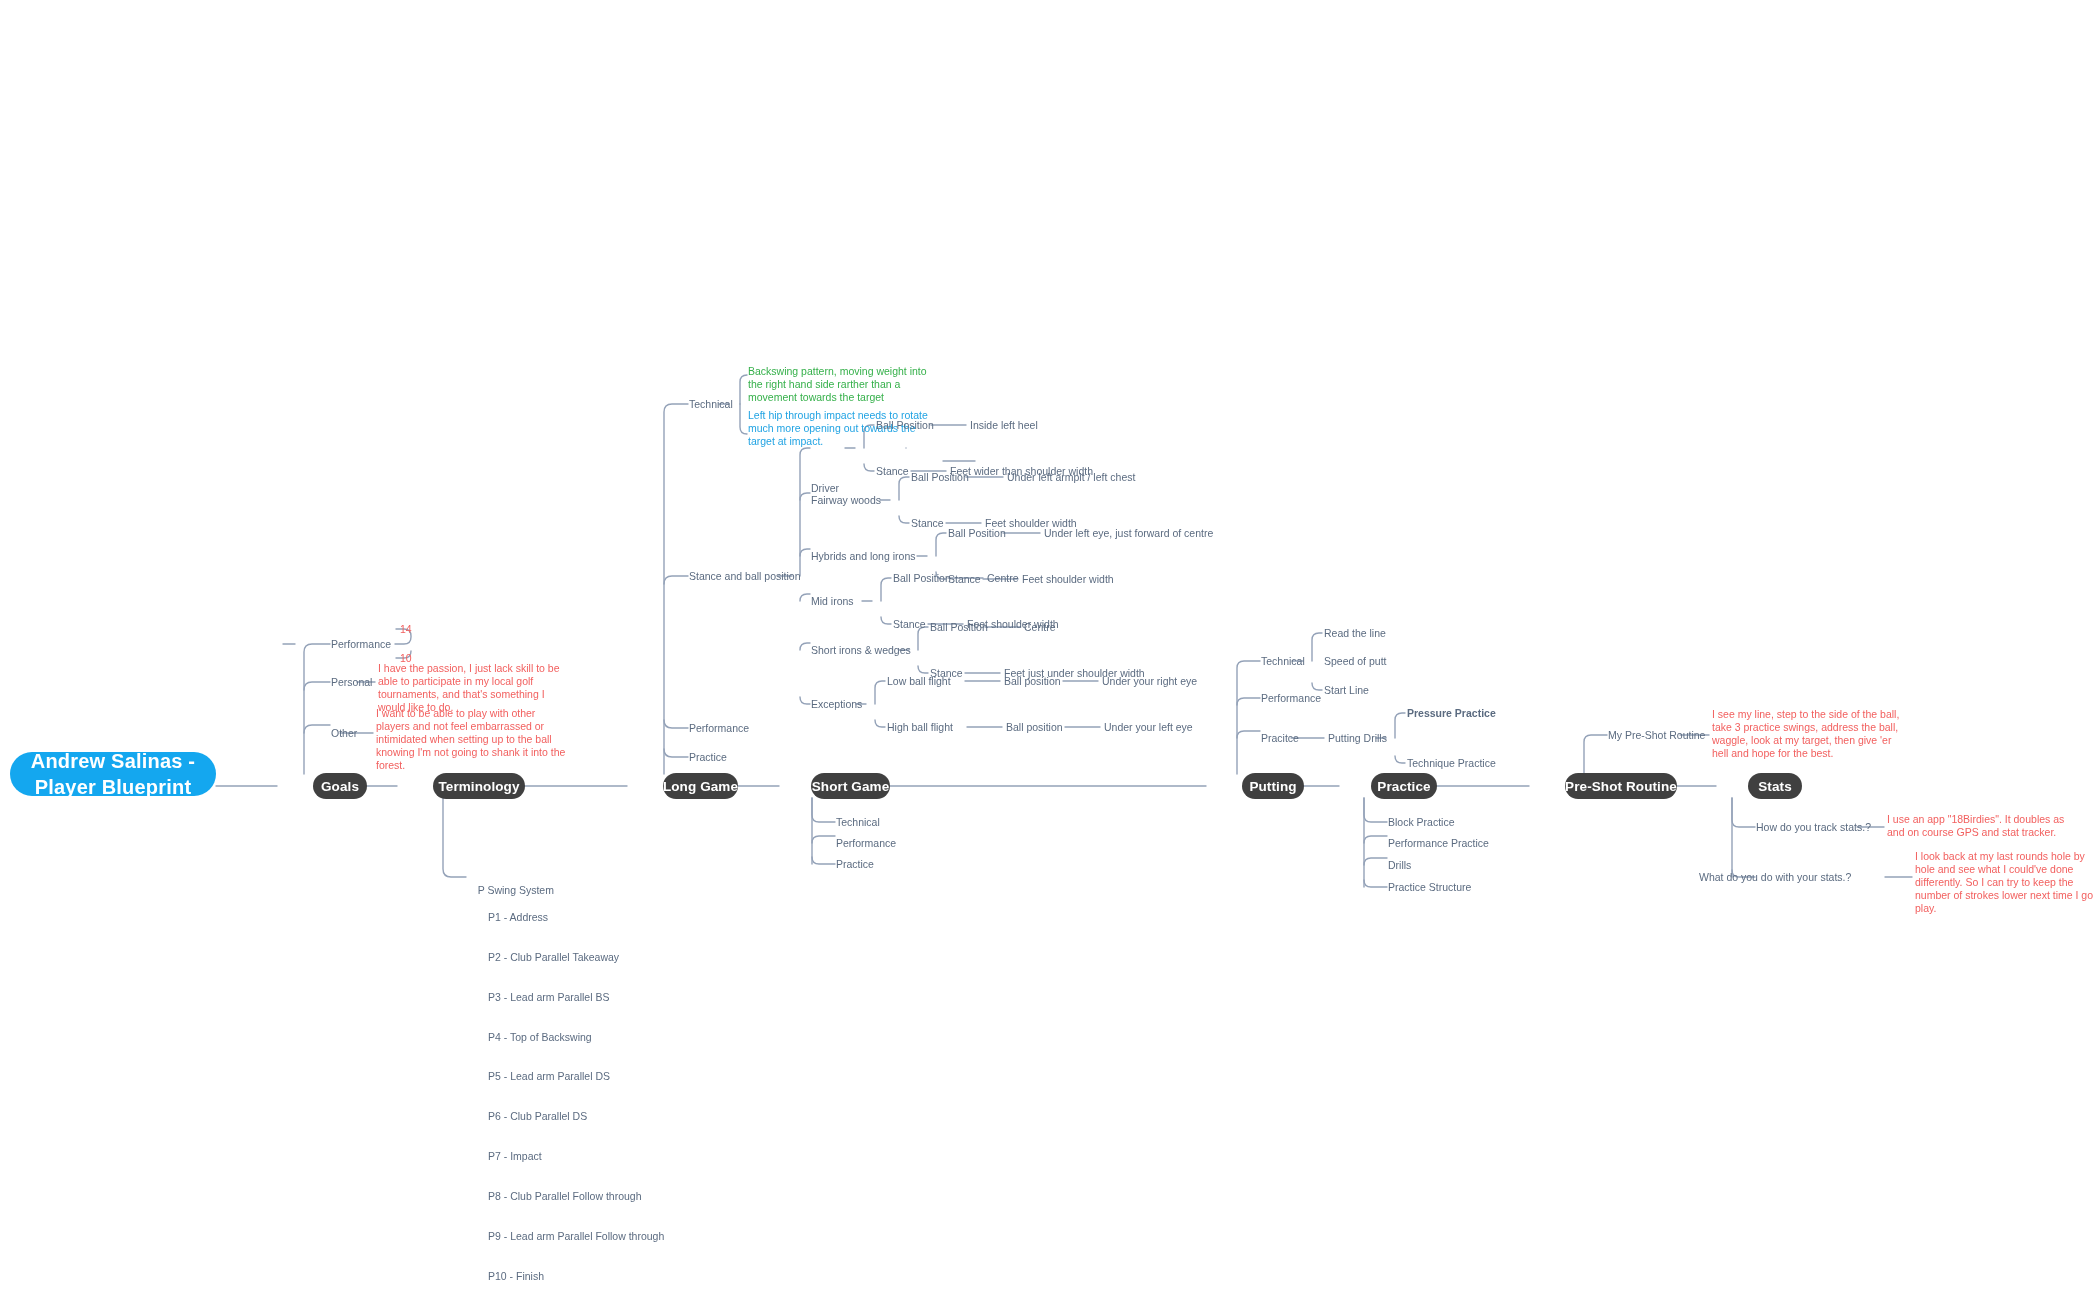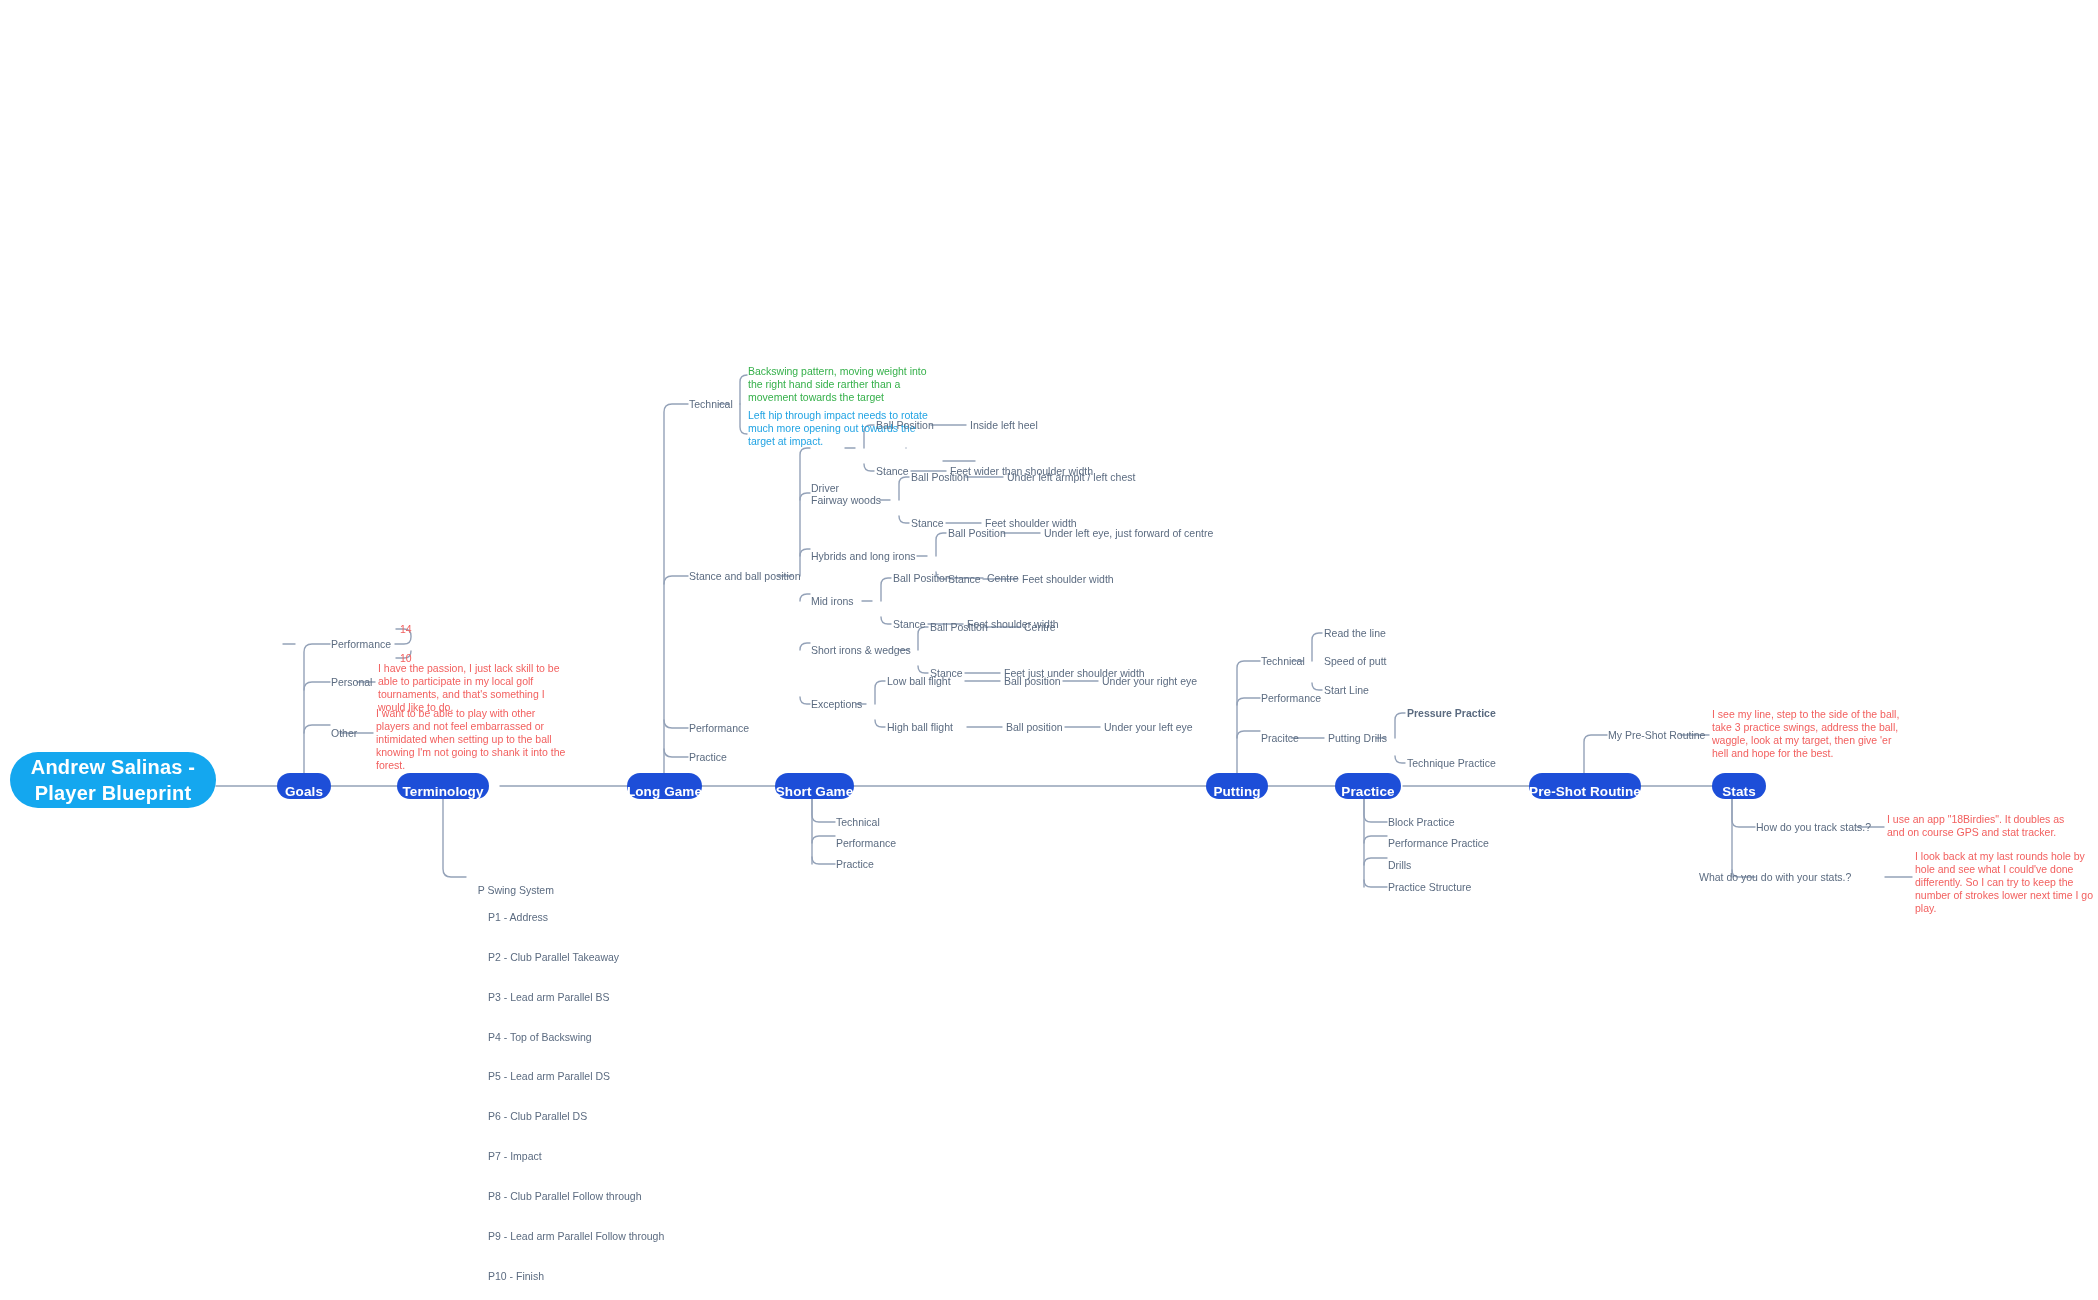--- a/index.html
+++ b/index.html
@@ -43,34 +43,35 @@
     line-height: 26px;
     text-align: center;
     display: flex;
     align-items: center;
     justify-content: center;
     letter-spacing: 0.2px;
     padding: 4px 10px;
   }
   
   .main-node {
-    background: #1d4ed8;
+    background: #404040;
     border-radius: 17px;
     color: #ffffff;
     font-weight: bold;
     font-size: 13.5px;
     line-height: 15px;
     text-align: center;
     display: flex;
-    align-items: flex-end;
+    align-items: center;
     justify-content: center;
     height: 26px;
     letter-spacing: 0.1px;
     white-space: nowrap;
     padding: 0 12px;
+    margin-left: 36px;
   }
   
   .leaf {
     position: absolute;
     font-size: 10.5px;
     line-height: 13px;
     color: #5b6b80;
     white-space: nowrap;
   }
   .leaf.wrap {
@@ -205,21 +206,21 @@
       <path d="M 1680 735 L 1709 735"></path>
 
       <path d="M 1732 798 L 1732 820 Q 1732 827 1739 827 L 1755 827"></path>
       <path d="M 1732 870 Q 1732 877 1739 877 L 1755 877"></path>
       <path d="M 1732 798 L 1732 877"></path>
       <path d="M 1857 827 L 1884 827"></path>
       <path d="M 1885 877 L 1912 877"></path>
     </g>
   </svg>
 
-  <div class="node root-node" style="left:10px; top:752px; width:206px; height:56px;">
+  <div class="node root-node" style="left:10px; top:752px; width:206px; height:44px;">
     <div>
       <div>Andrew Salinas -</div>
       <div>Player Blueprint</div>
     </div>
   </div>
 
   <div class="node main-node" style="left:277px; top:773px; width:54px;">
     <span>Goals</span>
   </div>
 

